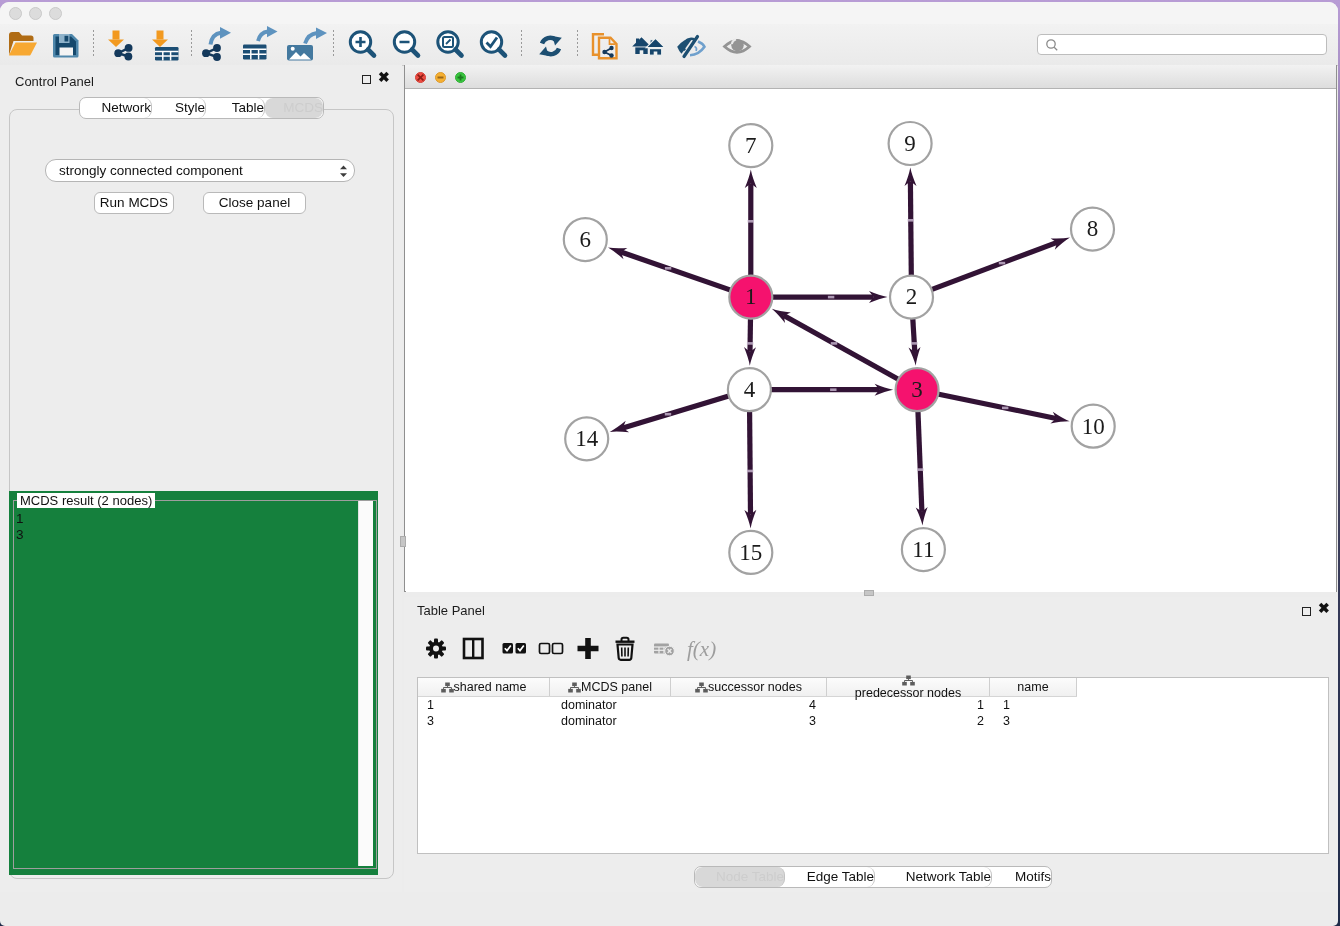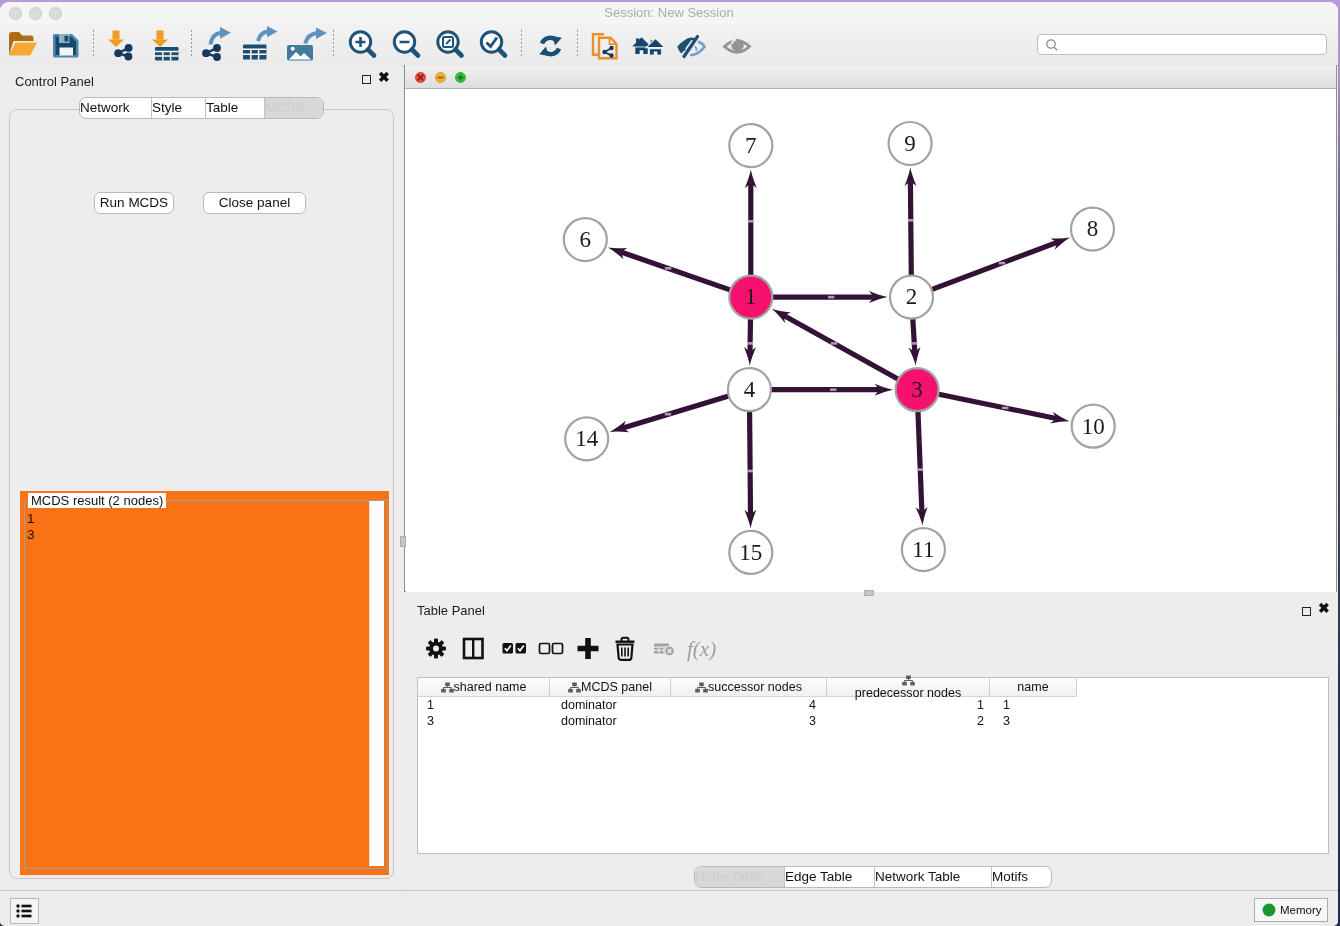--- a/index.html
+++ b/index.html
@@ -22,34 +22,34 @@
  background-size:1px 4px;}
 .search{position:absolute;left:1037px;top:10px;width:290px;height:21px;background:#fff;
  border:1px solid #bdbdbd;border-radius:4px;box-sizing:border-box;}
 
 .cp{position:absolute;left:0;top:63px;width:402px;height:827px;background:#ededed;}
 .cp-title{position:absolute;left:15px;top:9px;font-size:13px;color:#1c1c1c;}
 .float-ic{position:absolute;top:13px;width:9px;height:9px;border:1.5px solid #222;box-sizing:border-box;}
 .close-ic{position:absolute;top:6px;font-size:14px;font-weight:bold;color:#111;}
 .tabs{position:absolute;display:flex;border:1px solid #b9b9b9;border-radius:7px;
  overflow:hidden;background:#fff;}
-.tab{font-size:13.5px;color:#111;text-align:left;padding-top:2px;box-sizing:border-box;
- border-right:1px solid #c2c2c2;height:100%;}
+.tab{font-size:13.5px;color:#111;text-align:right;padding-top:2px;box-sizing:border-box;
+ border-right:1px solid #c2c2c2;height:100%;border-radius:8px;}
 .tab:last-child{border-right:none;}
 .tab.sel{background:#d8d8d8;color:#cdcdcd;}
 .cp-tabs{left:79px;top:32px;width:243px;height:20px;}
 .cp-body{position:absolute;left:9px;top:44px;width:383px;height:768px;
  border:1px solid #c6c6c6;border-radius:8px;background:#ededed;}
 .optlabel{position:absolute;left:0;top:72px;width:100%;text-align:center;font-size:13px;color:#191919;}
 .dropdown{position:absolute;left:45px;top:94px;width:310px;height:23px;background:#fff;
  border:1px solid #b5b5b5;border-radius:11px;box-sizing:border-box;}
 .dropdown .dtext{position:absolute;left:13px;top:3px;font-size:13.5px;color:#111;}
 .btn{position:absolute;height:22px;background:#fff;border:1px solid #b9b9b9;border-radius:6px;
  box-sizing:border-box;text-align:center;font-size:13.5px;color:#111;padding-top:2px;}
-.resbox{position:absolute;left:20px;top:426px;width:369px;height:384px;background:#f97316;}
+.resbox{position:absolute;left:9px;top:426px;width:369px;height:384px;background:#15803d;}
 .resborder{position:absolute;left:4px;top:9px;width:362px;height:367px;
  border:1px solid #9e9e9e;}
 .reslegend{position:absolute;left:8px;top:2px;background:#fff;padding:0 3px;
  font-size:13px;color:#111;}
 .restext{position:absolute;left:7px;top:20px;font-size:13.5px;color:#111;line-height:16.2px;}
 .resscroll{position:absolute;right:5px;top:10px;width:14px;height:365px;background:#fbfbfb;
  border-left:1px solid #e2e2e2;}
 
 .netwin{position:absolute;left:404px;top:63px;width:933px;height:527px;
  border:1px solid #8f8f8f;border-top:none;box-sizing:border-box;background:#fff;}
@@ -81,21 +81,20 @@
  border:1px solid #adadad;box-sizing:border-box;font-size:11.5px;color:#111;}
 </style>
 </head>
 <body>
 <div class="win">
 
   <div class="titlebar">
     <div class="tl" style="left:9px;"></div>
     <div class="tl" style="left:29px;"></div>
     <div class="tl" style="left:49px;"></div>
-    <div class="title">Session: New Session</div>
   </div>
 
   <div class="toolbar">
     <svg id="tbicons" width="780" height="42" style="position:absolute;left:0;top:0;">
         <g transform="translate(0,-22)">
 
       <path d="M9,33 q0,-3 3,-3 l7,0 l3,3.5 l9,0 q2.5,0 2.5,2.5 l0,3 l-20,0 l-4.5,14 l0,-20 Z" fill="#b06c15"></path>
       <path d="M9,53 L15.5,40.5 L37,40.5 L30.5,53 Q30,53.5 29,53.5 L10,53.5 Q9,53.5 9,53 Z" fill="#f7a832"></path>
 
       <path d="M54.5,32 H72 L78.5,38.5 V54 Q78.5,55.5 77,55.5 H54.5 Q53,55.5 53,54 V33.5 Q53,32 54.5,32 Z" fill="#4f87ab"></path>
@@ -240,20 +239,27 @@
   <div class="cp">
     <div class="cp-title">Control Panel</div>
     <div class="float-ic" style="left:362px;top:10px;"></div>
     <div class="close-ic" style="left:378px;top:4px;">✖</div>
     <div class="cp-body"></div>
     <div class="tabs cp-tabs">
       <div class="tab" style="width:72px;">Network</div>
       <div class="tab" style="width:54px;">Style</div>
       <div class="tab" style="width:59px;">Table</div>
       <div class="tab sel" style="width:58px;">MCDS</div>
+    </div>
+    <div class="dropdown">
+      <div class="dtext">strongly connected component</div>
+      <svg width="9" height="15" style="position:absolute;right:6px;top:4px;" viewBox="0 0 9 15">
+        <path d="M1,5.2 L4.5,1.4 L8,5.2 Z" fill="#3c3c3c"></path>
+        <path d="M1,9.2 L4.5,13 L8,9.2 Z" fill="#3c3c3c"></path>
+      </svg>
     </div>
     <div class="btn" style="left:94px;top:127px;width:80px;">Run MCDS</div>
     <div class="btn" style="left:203px;top:127px;width:103px;">Close panel</div>
     <div class="resbox">
       <div class="resborder"></div>
       <div class="reslegend">MCDS result (2 nodes)</div>
       <div class="restext">1<br>3</div>
       <div class="resscroll"></div>
     </div>
   </div>
@@ -466,31 +472,13 @@
       <div class="tab sel" style="width:90px;">Node Table</div>
       <div class="tab" style="width:90px;">Edge Table</div>
       <div class="tab" style="width:117px;">Network Table</div>
       <div class="tab" style="width:59px;">Motifs</div>
     </div>
   </div>
 
   <div style="position:absolute;left:400px;top:534px;width:4px;height:9px;background:#c6c6c6;border:0.5px solid #adadad;"></div>
   <div style="position:absolute;left:864px;top:588px;width:8px;height:4px;background:#c6c6c6;border:0.5px solid #adadad;"></div>
 
-  <div class="status">
-    <div class="listbtn">
-      <svg width="27" height="24" viewBox="0 0 27 24">
-        <circle cx="7" cy="7" r="1.7" fill="#111"></circle>
-        <circle cx="7" cy="12" r="1.7" fill="#111"></circle>
-        <circle cx="7" cy="17" r="1.7" fill="#111"></circle>
-        <rect x="10.5" y="5.7" width="10" height="2.6" fill="#111"></rect>
-        <rect x="10.5" y="10.7" width="10" height="2.6" fill="#111"></rect>
-        <rect x="10.5" y="15.7" width="10" height="2.6" fill="#111"></rect>
-      </svg>
-    </div>
-    <div class="membtn">
-      <svg width="14" height="14" style="position:absolute;left:7px;top:4px;" viewBox="0 0 14 14">
-        <circle cx="7" cy="7" r="6.5" fill="#1f9632"></circle>
-      </svg>
-      <span style="position:absolute;left:25px;top:5px;">Memory</span>
-    </div>
-  </div>
 </div>
 
 </body></html>

